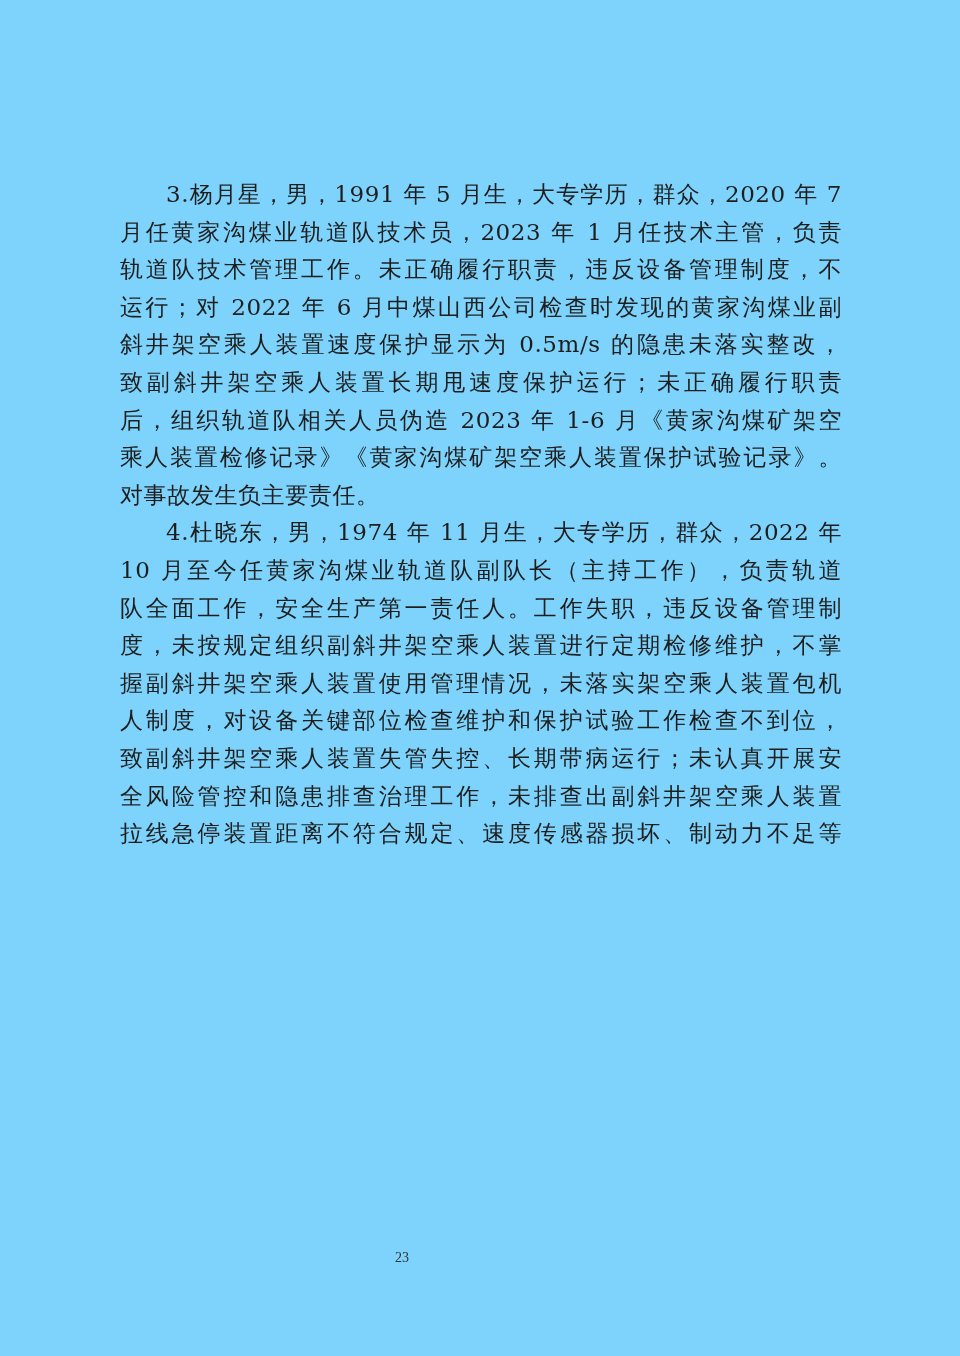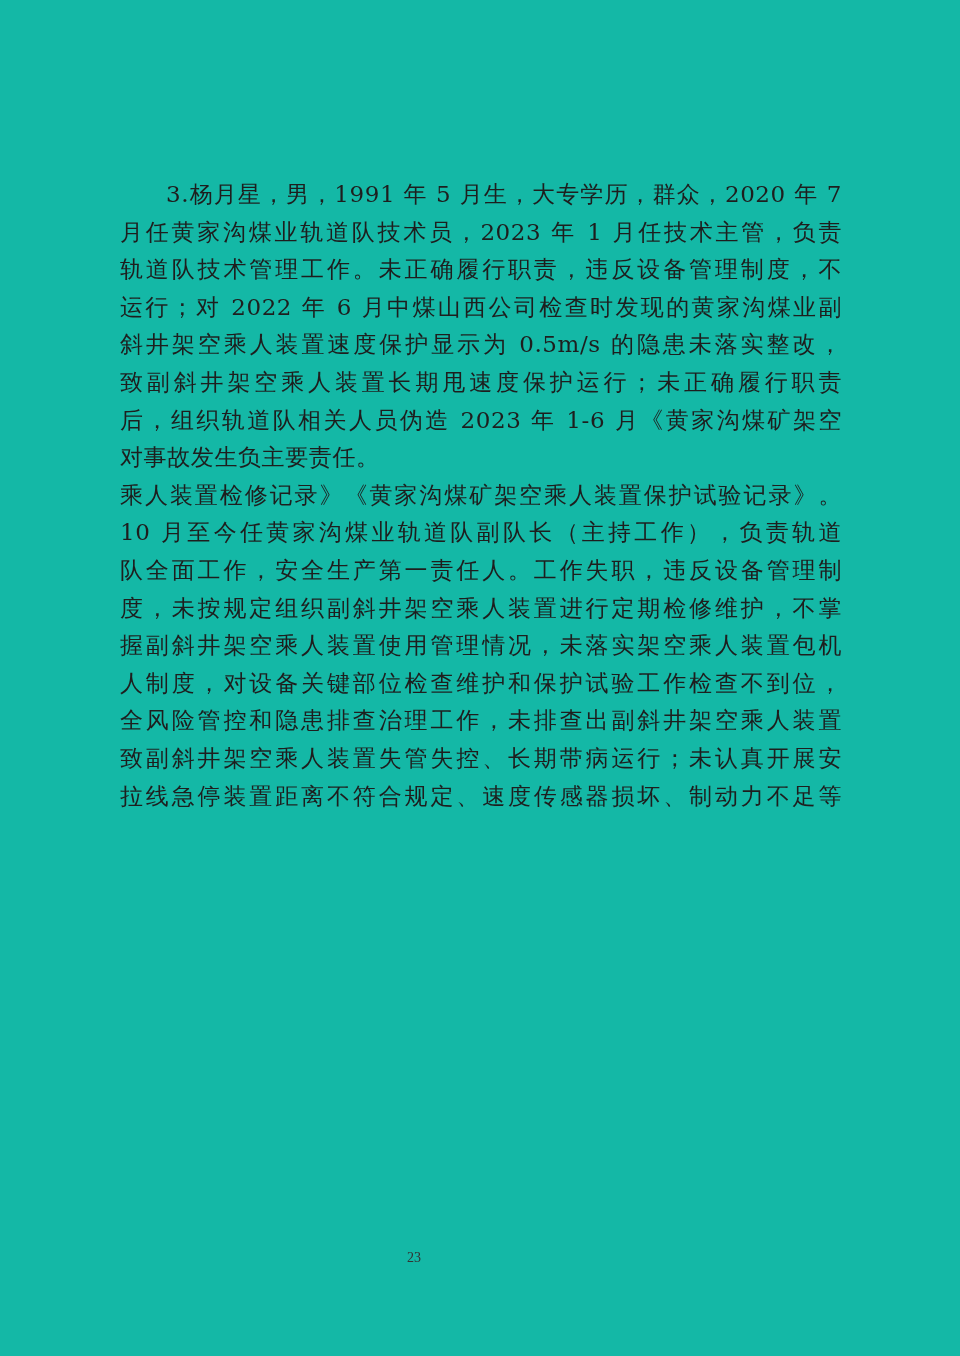--- a/index.html
+++ b/index.html
@@ -1,54 +1,55 @@
 <!DOCTYPE html>
 <html><head>
 <meta charset="utf-8">
 <style>
   html, body { margin: 0; padding: 0; background: #ffffff; }
   body { width: 960px; height: 1356px; position: relative; overflow: hidden; }
-  .page { position: absolute; left: 0; top: 0; width: 960px; height: 1356px; background: #14b8a6; text-decoration: underline; }
+  .page { position: absolute; left: 0; top: 0; width: 960px; height: 1356px; background: #7dd3fc; text-decoration: underline; }
   .body-text {
     position: absolute; left: 120px; top: 176px; width: 722px;
     font-family: "DejaVu Serif", "Liberation Serif", serif;
     font-size: 23px; line-height: 37.6px; color: #1e1e1e;
     text-align: justify; text-justify: inter-character; letter-spacing: 0.6px;
   }
   .para { margin: 0; text-indent: 46px; }
   .para .line { display: block; text-align-last: justify; white-space: nowrap; }
   .para .line.last { text-align-last: left; }
   .para .line.first { padding-left: 46px; }
   .para { text-indent: 0; }
   .page-number {
-    position: absolute; left: 12px; width: 804px; top: 1250px; text-align: center;
+    position: absolute; left: 0; width: 804px; top: 1250px; text-align: center;
     font-family: "Liberation Serif", serif; font-size: 14px; color: #333;
   }
 </style>
 </head>
 <body>
 
 <div class="page">
   <div class="body-text">
     <p class="para">
       <span class="line first">3.杨月星，男，1991 年 5 月生，大专学历，群众，2020 年 7</span>
       <span class="line">月任黄家沟煤业轨道队技术员，2023 年 1 月任技术主管，负责</span>
       <span class="line">轨道队技术管理工作。未正确履行职责，违反设备管理制度，不</span>
       <span class="line">运行；对 2022 年 6 月中煤山西公司检查时发现的黄家沟煤业副</span>
       <span class="line">斜井架空乘人装置速度保护显示为 0.5m/s 的隐患未落实整改，</span>
       <span class="line">致副斜井架空乘人装置长期甩速度保护运行；未正确履行职责</span>
       <span class="line">后，组织轨道队相关人员伪造 2023 年 1-6 月《黄家沟煤矿架空</span>
+      <span class="line">乘人装置检修记录》《黄家沟煤矿架空乘人装置保护试验记录》。</span>
       <span class="line last">对事故发生负主要责任。</span>
-      <span class="line">乘人装置检修记录》《黄家沟煤矿架空乘人装置保护试验记录》。</span>
     </p>
     <p class="para">
+      <span class="line first">4.杜晓东，男，1974 年 11 月生，大专学历，群众，2022 年</span>
       <span class="line">10 月至今任黄家沟煤业轨道队副队长（主持工作），负责轨道</span>
       <span class="line">队全面工作，安全生产第一责任人。工作失职，违反设备管理制</span>
       <span class="line">度，未按规定组织副斜井架空乘人装置进行定期检修维护，不掌</span>
       <span class="line">握副斜井架空乘人装置使用管理情况，未落实架空乘人装置包机</span>
       <span class="line">人制度，对设备关键部位检查维护和保护试验工作检查不到位，</span>
+      <span class="line">致副斜井架空乘人装置失管失控、长期带病运行；未认真开展安</span>
       <span class="line">全风险管控和隐患排查治理工作，未排查出副斜井架空乘人装置</span>
-      <span class="line">致副斜井架空乘人装置失管失控、长期带病运行；未认真开展安</span>
       <span class="line">拉线急停装置距离不符合规定、速度传感器损坏、制动力不足等</span>
     </p>
   </div>
   <div class="page-number">23</div>
 </div>
 
 </body></html>

